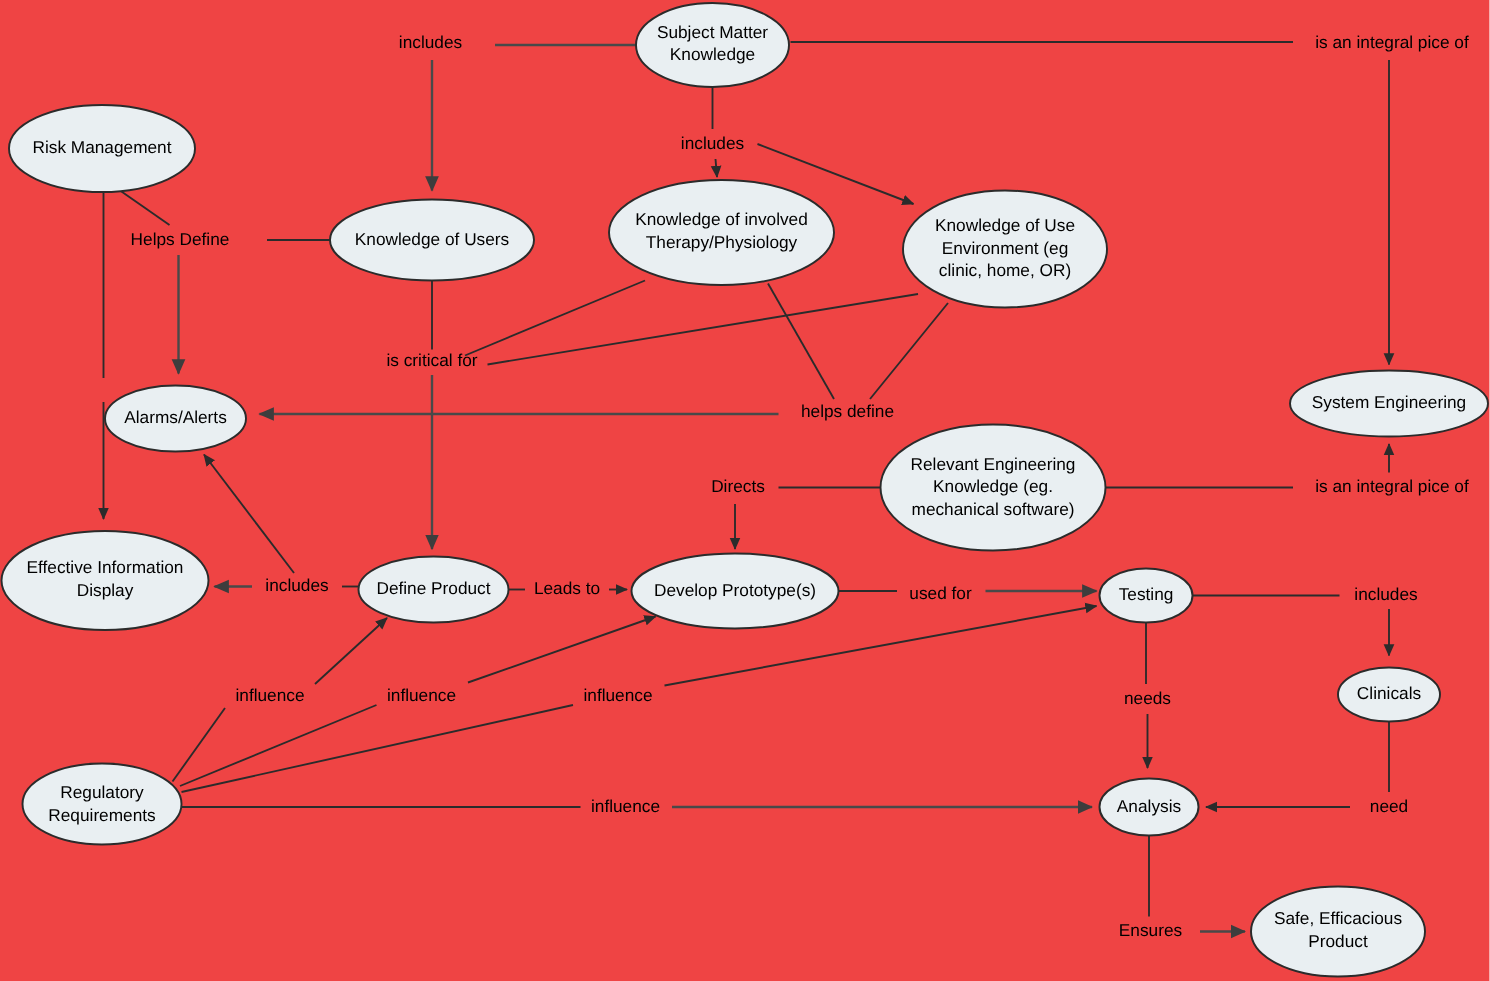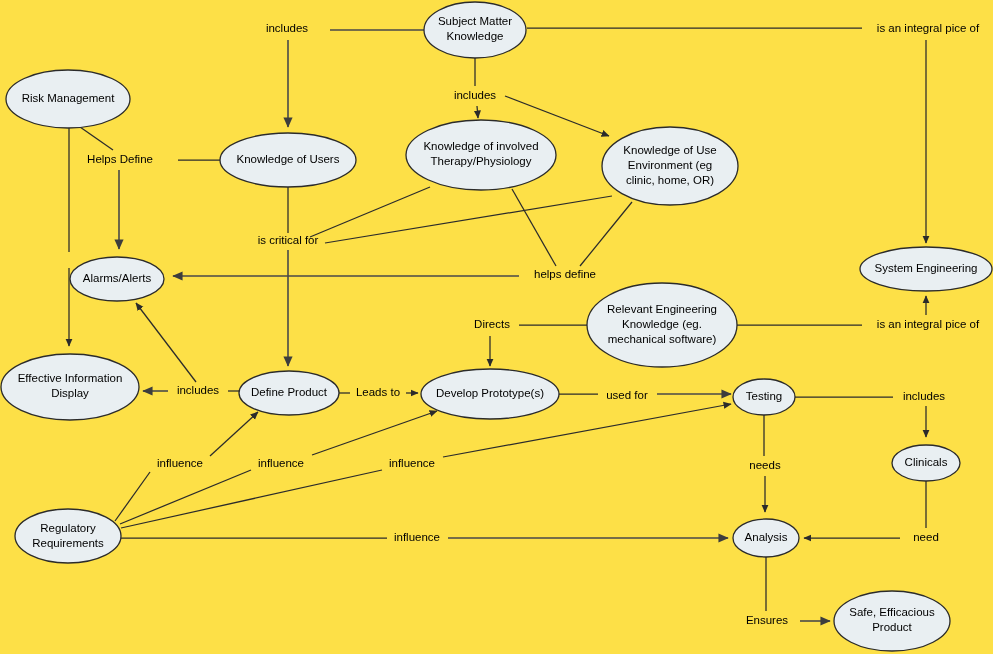--- a/index.html
+++ b/index.html
@@ -7,21 +7,21 @@
     padding: 0;
     background: #ffffff;
   }
   body {
     font-family: "Liberation Sans", sans-serif;
   }
   #canvas-wrap {
     position: relative;
     width: 993px;
     height: 654px;
-    background: #fde047;
+    background: #ef4444;
     overflow: hidden;
   }
   svg#map {
     position: absolute;
     top: 0;
     left: 0;
     width: 993px;
     height: 654px;
     display: block;
   }

